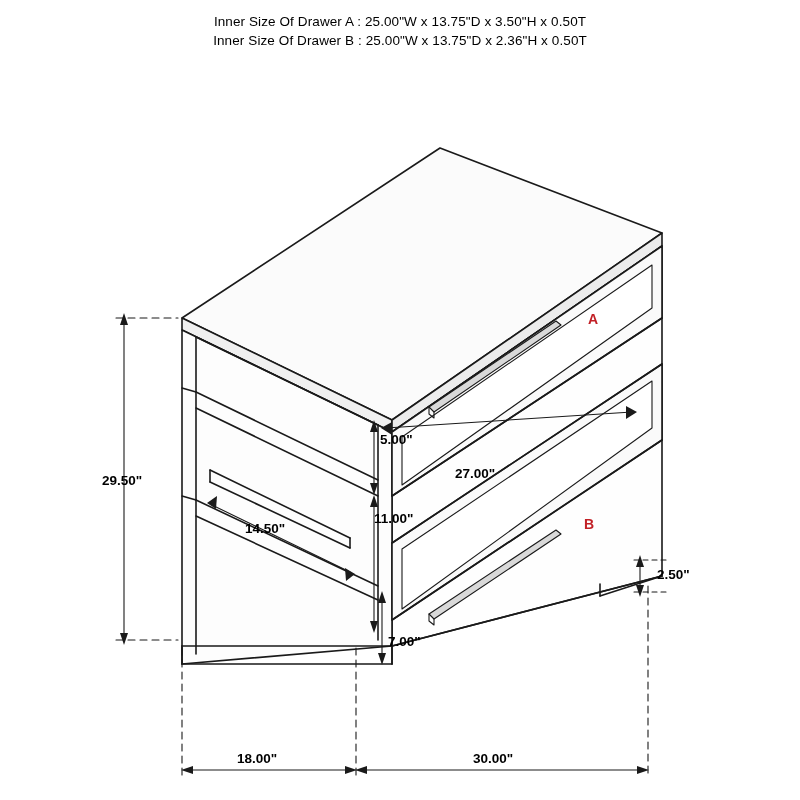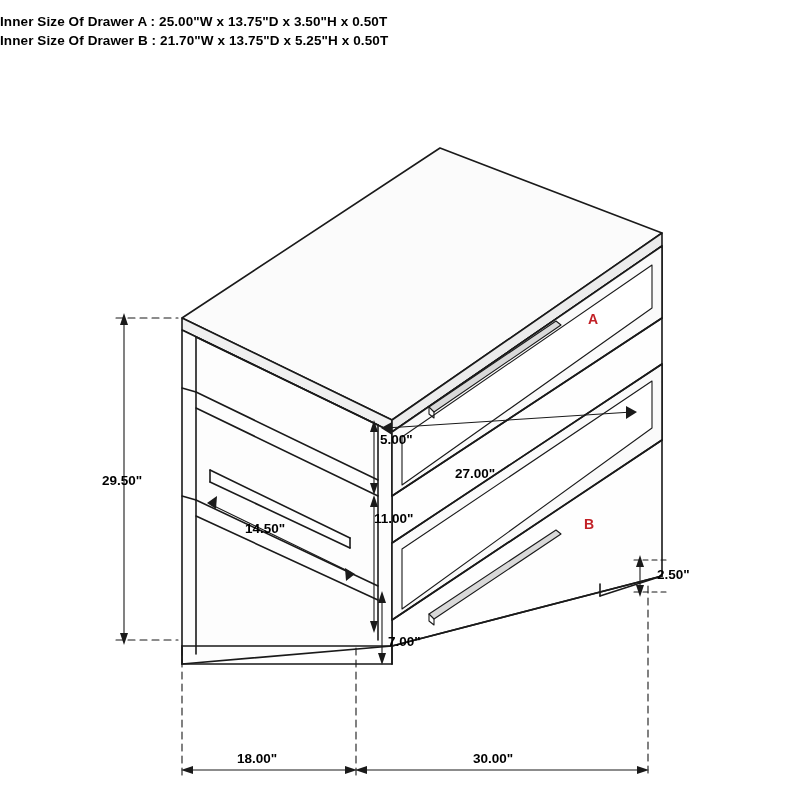--- a/index.html
+++ b/index.html
@@ -18,23 +18,23 @@
   #stage {
     position: relative;
     width: 800px;
     height: 800px;
   }
   .spec-block {
     position: absolute;
     top: 12px;
     left: 0;
     width: 800px;
-    text-align: left;
+    text-align: center;
     font-size: 13.5px;
-    font-weight: bold;
+    font-weight: normal;
     line-height: 19px;
     letter-spacing: 0.1px;
   }
   .spec-line { display: block; white-space: nowrap; }
 
   svg#drawing {
     position: absolute;
     left: 0;
     top: 0;
     width: 800px;
@@ -54,21 +54,21 @@
     color: #c22026;
   }
 </style>
 </head>
 <body>
 
 <div id="stage">
 
   <div class="spec-block">
     <span class="spec-line">Inner Size Of Drawer A : 25.00"W x 13.75"D x 3.50"H x 0.50T</span>
-    <span class="spec-line">Inner Size Of Drawer B : 21.70"W x 13.75"D x 5.25"H x 0.50T</span>
+    <span class="spec-line">Inner Size Of Drawer B : 25.00"W x 13.75"D x 2.36"H x 0.50T</span>
   </div>
 
   <svg id="drawing" viewBox="0 0 800 800">
     <g fill="none" stroke="#1a1a1a" stroke-width="1.6" stroke-linejoin="round" stroke-linecap="round">
 
       <g>
         <polygon points="182,318 440,148 662,233 392,420" fill="#fbfbfb" stroke="#1a1a1a"></polygon>
         <polygon points="182,318 392,420 392,432 182,330" fill="#f0f0f0" stroke="#1a1a1a"></polygon>
         <polygon points="392,420 662,233 662,246 392,432" fill="#ececec" stroke="#1a1a1a"></polygon>
       </g>

